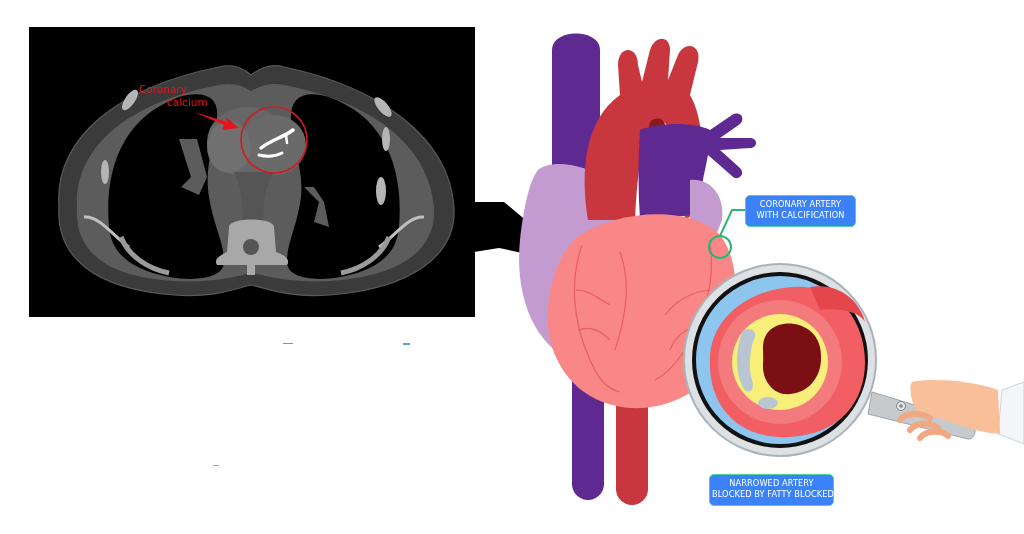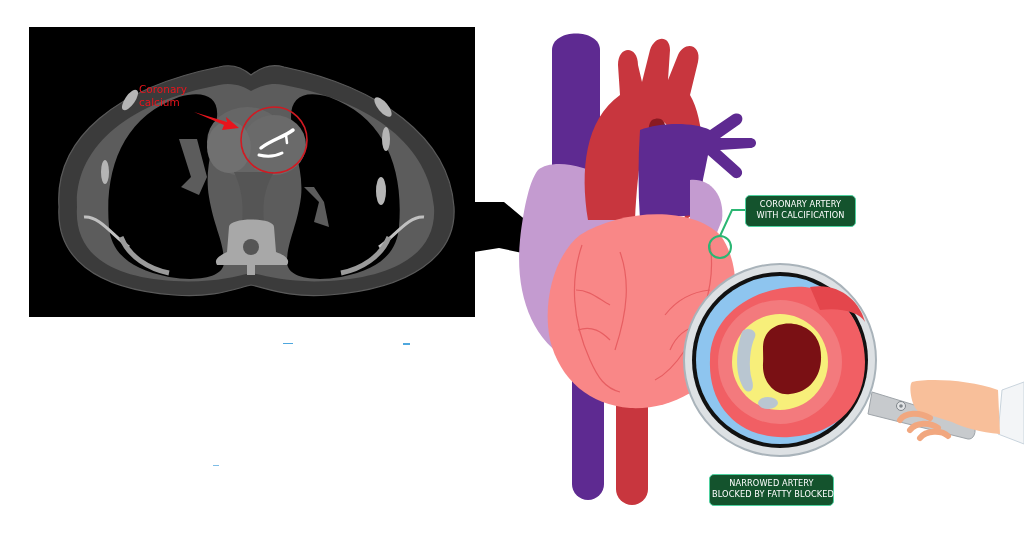--- a/index.html
+++ b/index.html
@@ -1,21 +1,21 @@
 <!DOCTYPE html>
 <html><head>
   <meta charset="utf-8">
   <style>
     html, body { margin: 0; padding: 0; background: #ffffff; }
     body { width: 1024px; height: 534px; position: relative; overflow: hidden; font-family: "Liberation Sans", sans-serif; }
     .abs { position: absolute; }
     svg { display: block; }
     .callout {
       position: absolute;
-      background: #14532d;
+      background: #3b82f6;
       color: #ffffff;
       border: 1.5px solid #4fd1a0;
       border-radius: 5px;
       font-family: "DejaVu Sans", sans-serif;
       font-size: 8.2px;
       line-height: 11px;
       text-align: center;
       letter-spacing: 0.1px;
       box-sizing: border-box;
       padding: 4px 4px;
@@ -69,21 +69,21 @@
     <path d="M257 108 L 258 116" stroke="#ffffff" stroke-width="2.5" stroke-linecap="round"></path>
     <path d="M230 128 C 238 130, 247 129, 253 126" stroke="#ffffff" stroke-width="3" stroke-linecap="round" fill="none"></path>
 
     <circle cx="245" cy="113" r="33" fill="none" stroke="#d11a22" stroke-width="1.6"></circle>
 
     <path d="M165 85 L 198 95 L 197 90 L 210 101 L 193 103 L 195 98 Z" fill="#e8141c"></path>
   </svg>
 </div>
 <div class="ct-label" style="left:139px; top:83px;">
   <span style="display:block;">Coronary</span>
-  <span style="display:block;">calcium</span>
+  <span style="display:block;margin-left:28px;">calcium</span>
 </div>
 
 <svg class="abs" style="left:474px; top:200px;" width="110" height="70" viewBox="0 0 110 70">
   <path d="M0 2 L 30 2 L 105 65 L 25 48 L 0 52 Z" fill="#000"></path>
 </svg>
 
 <svg class="abs" style="left:510px; top:20px;" width="260" height="490" viewBox="0 0 260 490">
 
   <rect x="62" y="330" width="32" height="150" rx="16" fill="#5e2a91"></rect>
   <rect x="106" y="335" width="32" height="150" rx="16" fill="#c8363e"></rect>

